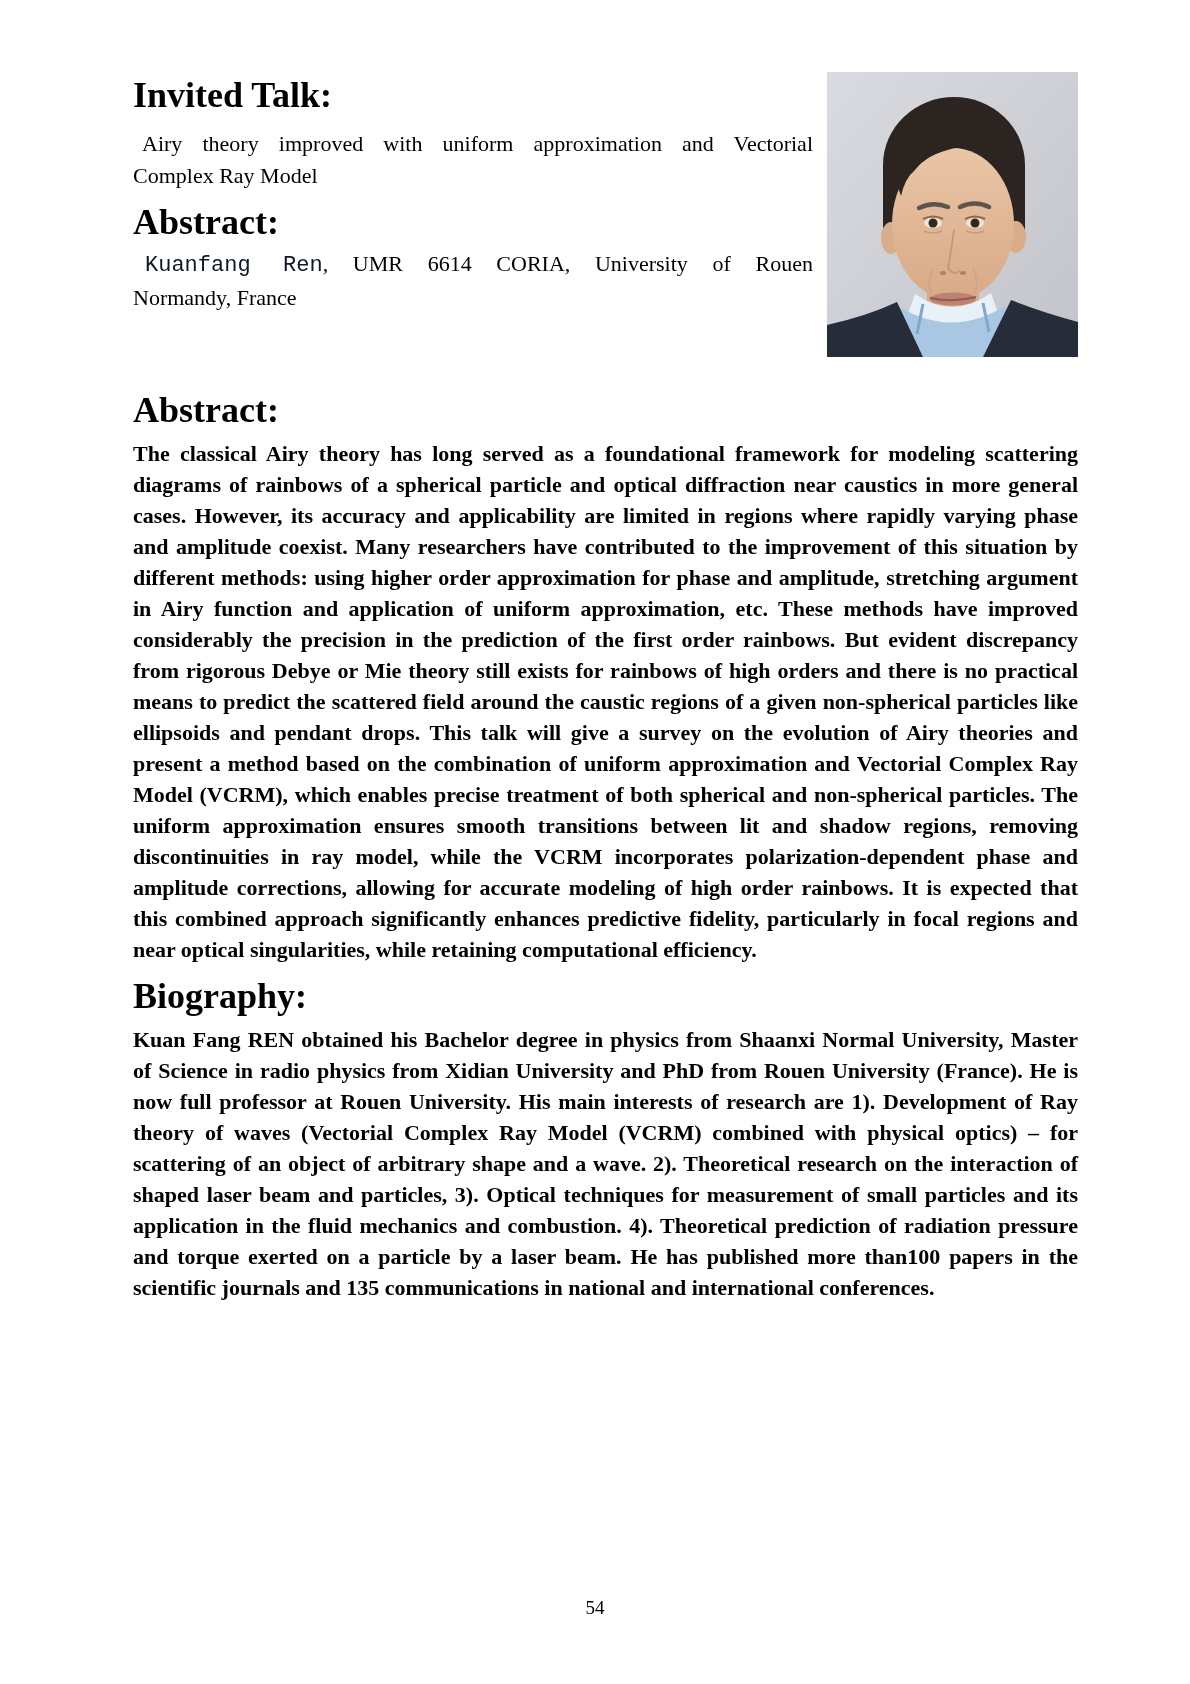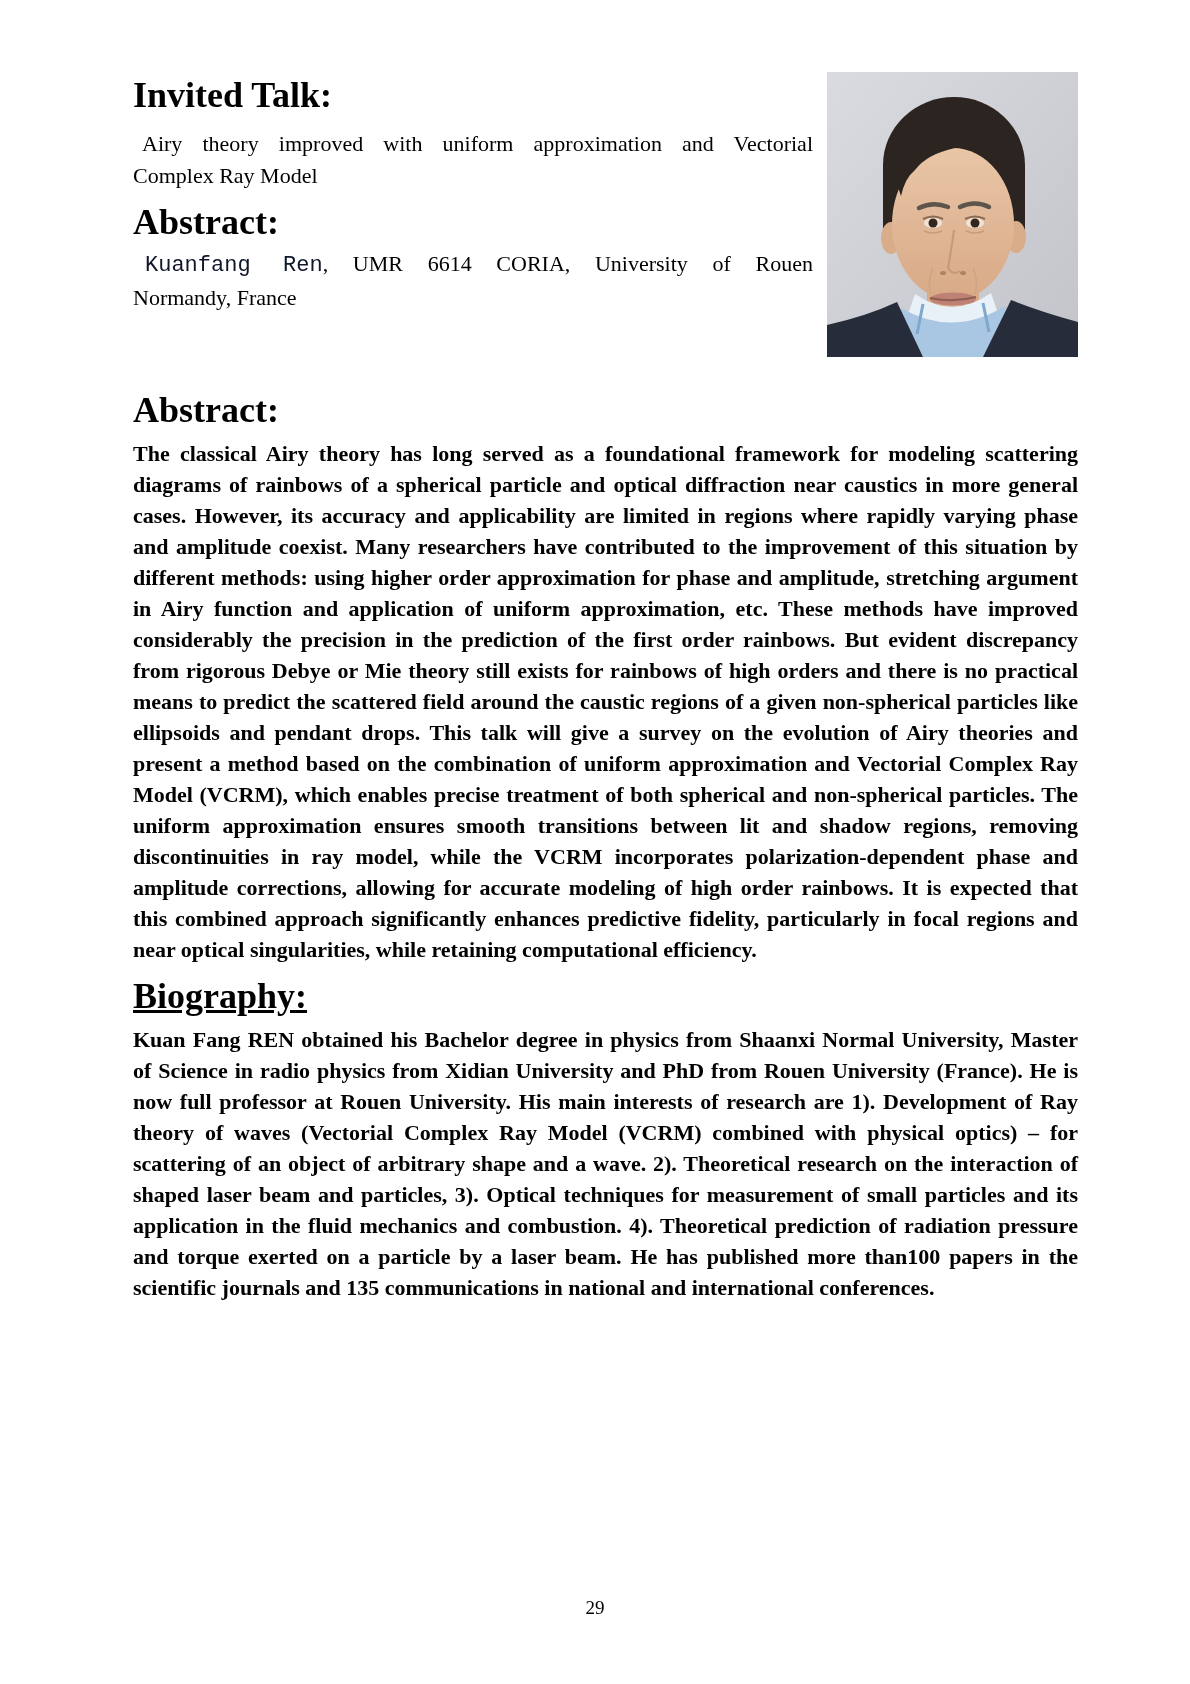--- a/index.html
+++ b/index.html
@@ -48,21 +48,21 @@
     font-family: Liberation Mono, monospace;
   }
   #abstract-heading { margin-top: 36px; }
   .body-par {
     font-size: 22px;
     line-height: 31px;
     text-align: justify;
     margin: 11px 0 0 0;
     font-weight: bold;
   }
-  #bio-heading { margin-top: 14px; text-decoration: underline; }
+  #bio-heading { margin-top: 14px; }
   .page-number {
     position: absolute;
     top: 1597px; left: 0;
     width: 100%;
     text-align: center;
     font-size: 19px;
   }
 </style>
 </head>
 <body>
@@ -143,13 +143,13 @@
   </div>
 
   <h2 class="sec" id="abstract-heading">Abstract:</h2>
   <p class="body-par">The classical Airy theory has long served as a foundational framework for modeling scattering diagrams of rainbows of a spherical particle and optical diffraction near caustics in more general cases. However, its accuracy and applicability are limited in regions where rapidly varying phase and amplitude coexist. Many researchers have contributed to the improvement of this situation by different methods: using higher order approximation for phase and amplitude, stretching argument in Airy function and application of uniform approximation, etc. These methods have improved considerably the precision in the prediction of the first order rainbows. But evident discrepancy from rigorous Debye or Mie theory still exists for rainbows of high orders and there is no practical means to predict the scattered field around the caustic regions of a given non-spherical particles like ellipsoids and pendant drops. This talk will give a survey on the evolution of Airy theories and present a method based on the combination of uniform approximation and Vectorial Complex Ray Model (VCRM), which enables precise treatment of both spherical and non-spherical particles. The uniform approximation ensures smooth transitions between lit and shadow regions, removing discontinuities in ray model, while the VCRM incorporates polarization-dependent phase and amplitude corrections, allowing for accurate modeling of high order rainbows. It is expected that this combined approach significantly enhances predictive fidelity, particularly in focal regions and near optical singularities, while retaining computational efficiency.</p>
 
   <h2 class="sec" id="bio-heading">Biography:</h2>
   <p class="body-par">Kuan Fang REN obtained his Bachelor degree in physics from Shaanxi Normal University, Master of Science in radio physics from Xidian University and PhD from Rouen University (France). He is now full professor at Rouen University. His main interests of research are 1). Development of Ray theory of waves (Vectorial Complex Ray Model (VCRM) combined with physical optics) – for scattering of an object of arbitrary shape and a wave. 2). Theoretical research on the interaction of shaped laser beam and particles, 3). Optical techniques for measurement of small particles and its application in the fluid mechanics and combustion. 4). Theoretical prediction of radiation pressure and torque exerted on a particle by a laser beam. He has published more than100 papers in the scientific journals and 135 communications in national and international conferences.</p>
 
 </div>
 
-<div class="page-number">29</div>
+<div class="page-number">54</div>
 
 </body></html>

